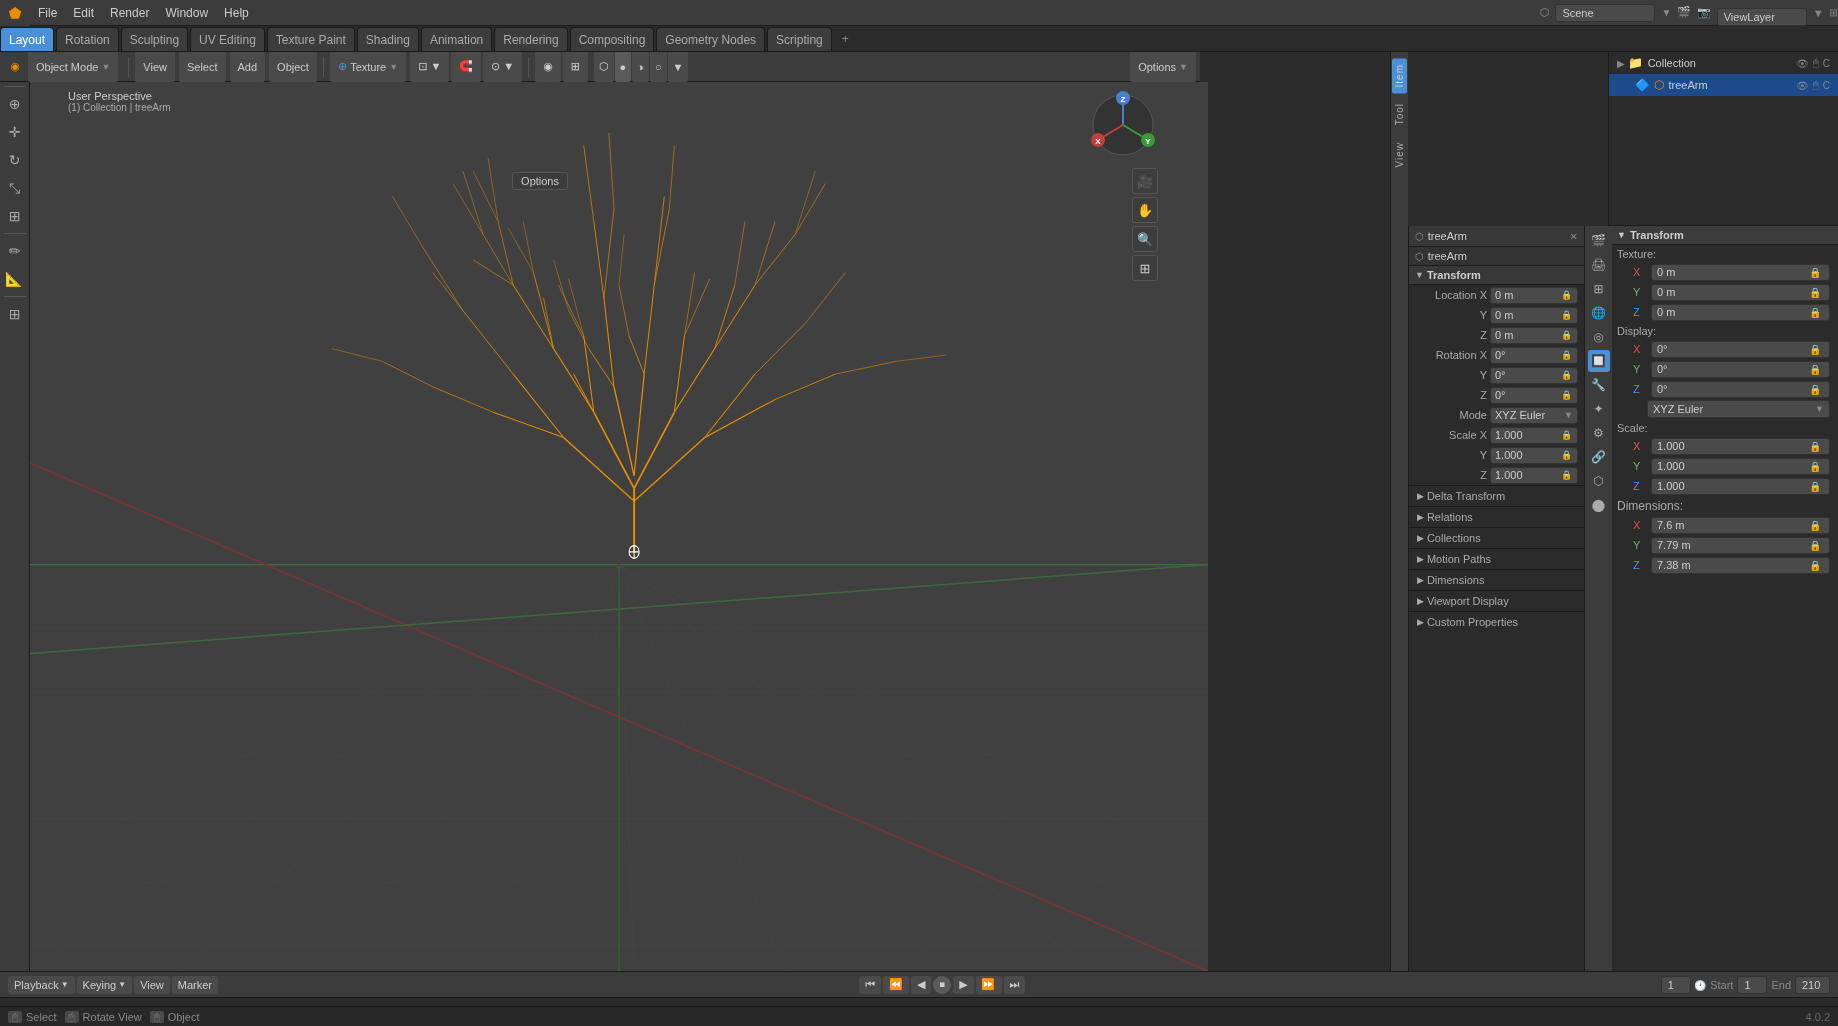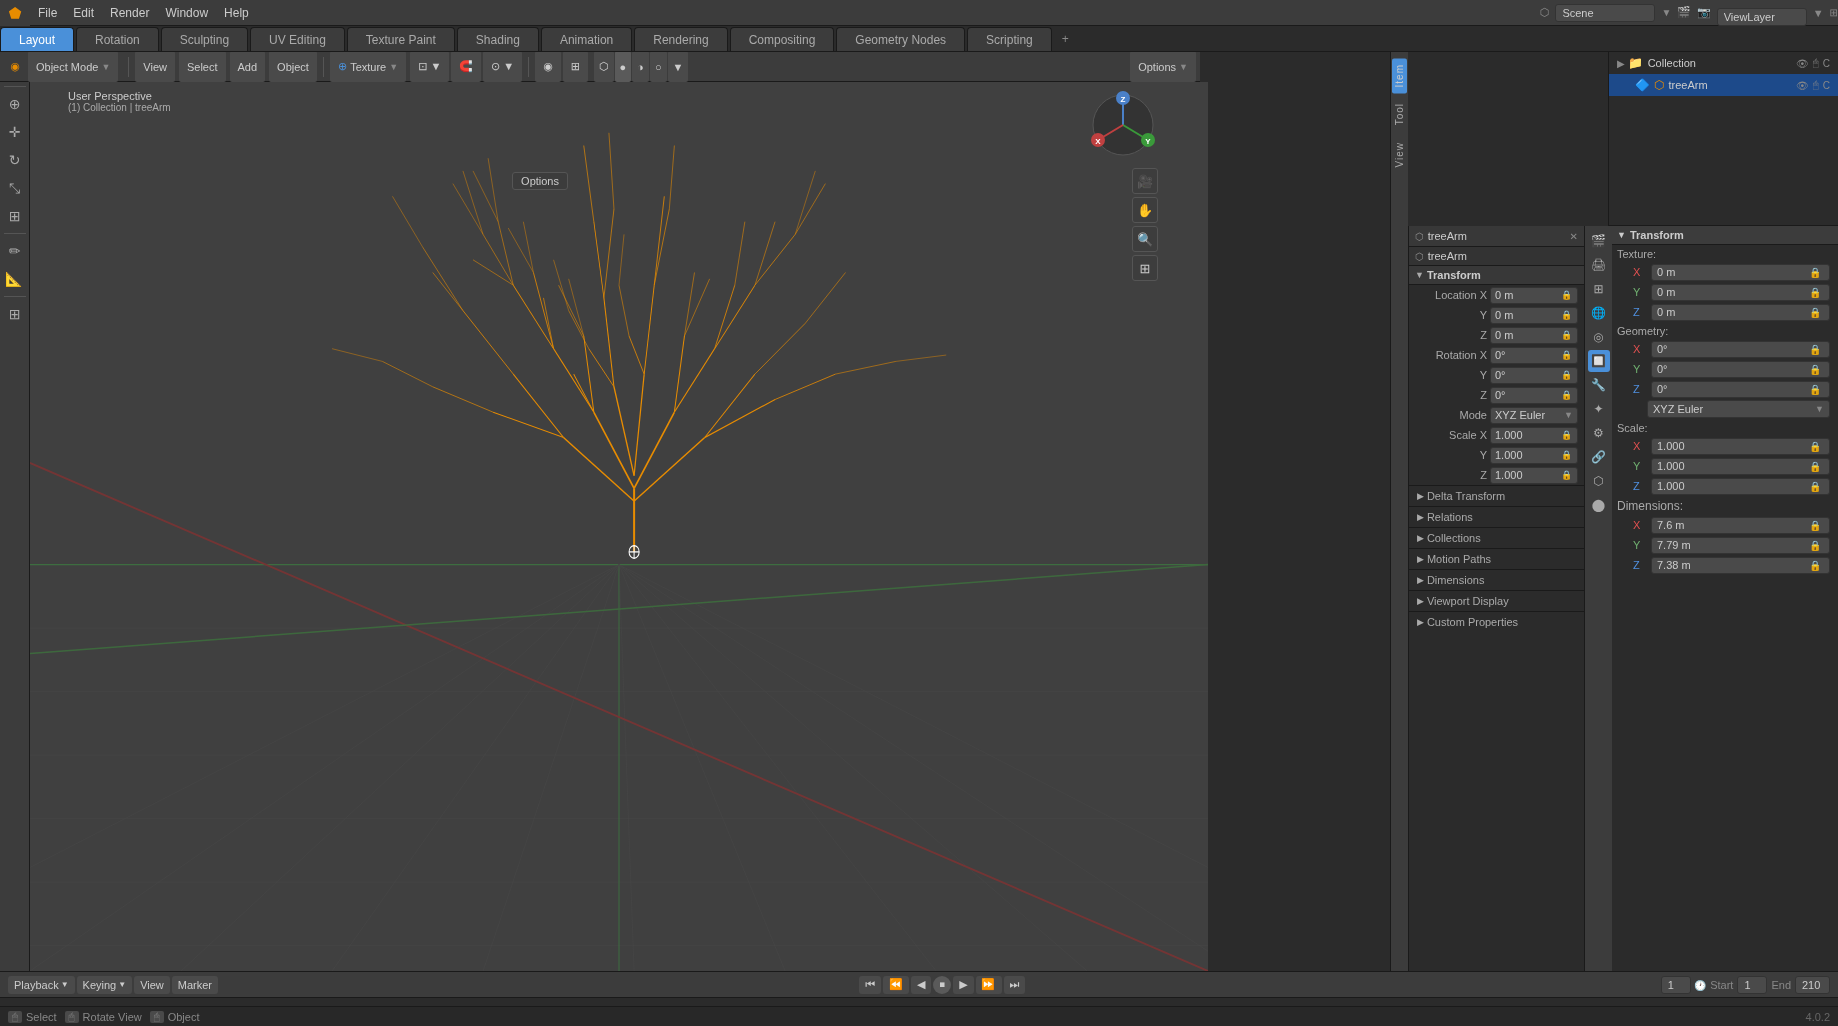--- a/index.html
+++ b/index.html
@@ -49,21 +49,21 @@
       position: absolute;
       top: 26px; left: 0; right: 0;
       height: 26px;
       background: #2b2b2b;
       display: flex;
       align-items: flex-end;
       border-bottom: 1px solid #1a1a1a;
       z-index: 99;
     }
     .workspace-tab {
-      padding: 0 18px;
+      padding: 0 8px;
       height: 24px;
       display: flex;
       align-items: center;
       cursor: pointer;
       font-size: 12px;
       color: #aaaaaa;
       border-top-left-radius: 4px;
       border-top-right-radius: 4px;
       background: #3c3c3c;
       margin-right: 2px;
@@ -743,21 +743,21 @@
   </div>
   <div class="prop-xyz-row">
     <span class="prop-xyz-label z-color">Z</span>
     <div class="prop-xyz-field">
       <span>0 m</span>
       <span class="prop-icon-btn">🔒</span>
     </div>
   </div>
 
   <div style="padding:3px 8px 2px 8px;font-size:11px;color:#aaa">
-    <span>Geometry:</span>
+    <span>Display:</span>
   </div>
   <div class="prop-xyz-row">
     <span class="prop-xyz-label x-color">X</span>
     <div class="prop-xyz-field">
       <span>0°</span>
       <span class="prop-icon-btn">🔒</span>
     </div>
   </div>
   <div class="prop-xyz-row">
     <span class="prop-xyz-label y-color">Y</span>

